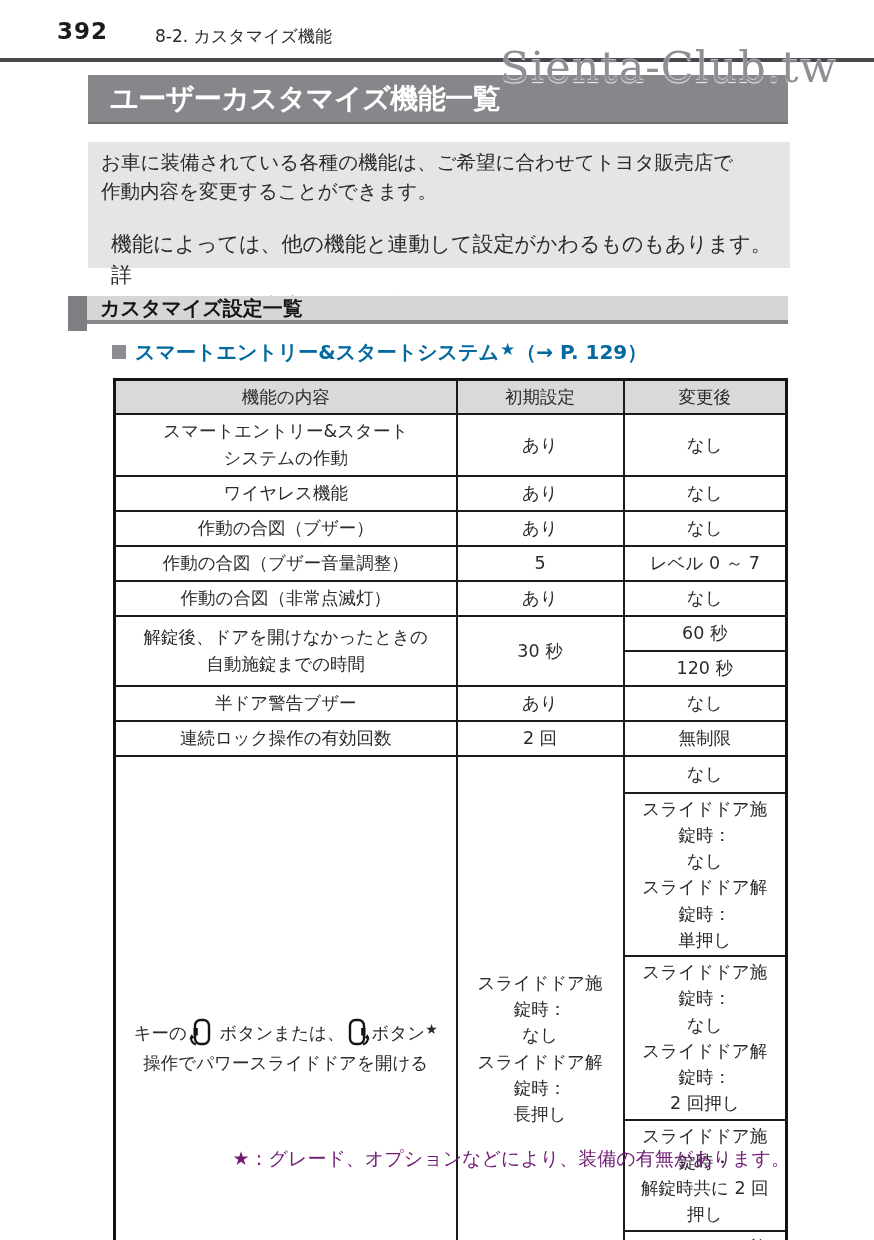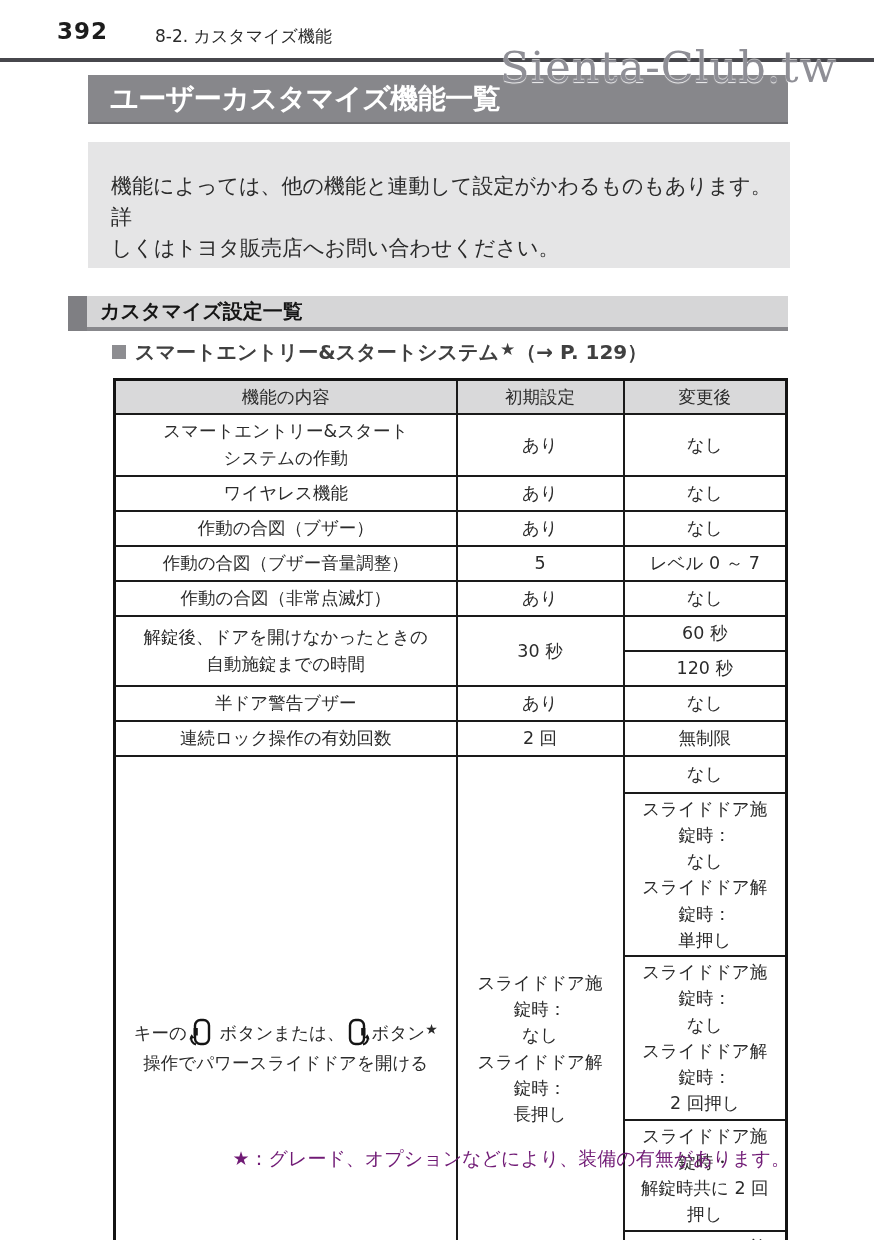--- a/index.html
+++ b/index.html
@@ -26,29 +26,29 @@
   }
   .title-bar span{color:#ffffff;font-size:28px;font-weight:bold;padding-left:22px;letter-spacing:-0.5px;}
   
   .intro-box{
     position:absolute;left:88px;top:142px;width:702px;height:126px;
     background:#e5e5e6;box-sizing:border-box;padding:7px 8px 0 13px;
   }
   .intro-main{margin:0;font-size:19.5px;line-height:1.48;white-space:pre-line;color:#2a2a2a;}
   .intro-sub{margin:22px 0 0 10px;font-size:21px;line-height:1.48;white-space:pre-line;color:#2a2a2a;}
   
-  .section-bar{position:absolute;left:68px;top:296px;width:720px;height:35px;display:flex;text-align:right;}
+  .section-bar{position:absolute;left:68px;top:296px;width:720px;height:28px;display:flex;text-align:right;}
   .section-sq{width:19px;height:35px;background:#7f7f83;flex:none;}
   .section-label-wrap{
     flex:1;background:#d6d6d7;border-bottom:4px solid #88888c;
     display:flex;align-items:center;box-sizing:border-box;
   }
   .section-label-wrap span{font-size:20px;font-weight:bold;padding-left:13px;color:#151515;}
   
-  .subsection{position:absolute;left:112px;top:339px;font-size:20px;font-weight:bold;color:#404040;}
+  .subsection{position:absolute;left:112px;top:339px;font-size:20px;font-weight:bold;color:#0369a1;}
   .subsection .sq{display:inline-block;width:14px;height:14px;background:#8d8d91;margin-right:9px;}
   .subsection .star{position:relative;top:-4px;font-size:17px;margin:0 1px;}
   
   table.custom{
     position:absolute;left:113px;top:378px;width:672px;
     border-collapse:collapse;table-layout:fixed;
     border:3px solid #141414;
   }
   table.custom th,table.custom td{
     border:2px solid #1a1a1a;font-weight:normal;
@@ -79,20 +79,22 @@
   <span class="chapter">8-2. カスタマイズ機能</span>
   <div class="top-rule"></div>
 
   <div class="watermark">Sienta-Club.tw</div>
 
   <div class="title-bar">
     <span>ユーザーカスタマイズ機能一覧</span>
   </div>
 
   <div class="intro-box">
+    <p class="intro-main">お車に装備されている各種の機能は、ご希望に合わせてトヨタ販売店で
+作動内容を変更することができます。</p>
     <p class="intro-sub">機能によっては、他の機能と連動して設定がかわるものもあります。詳
 しくはトヨタ販売店へお問い合わせください。</p>
   </div>
 
   <div class="section-bar">
     <div class="section-sq"></div>
     <div class="section-label-wrap">
       <span>カスタマイズ設定一覧</span>
     </div>
   </div>

